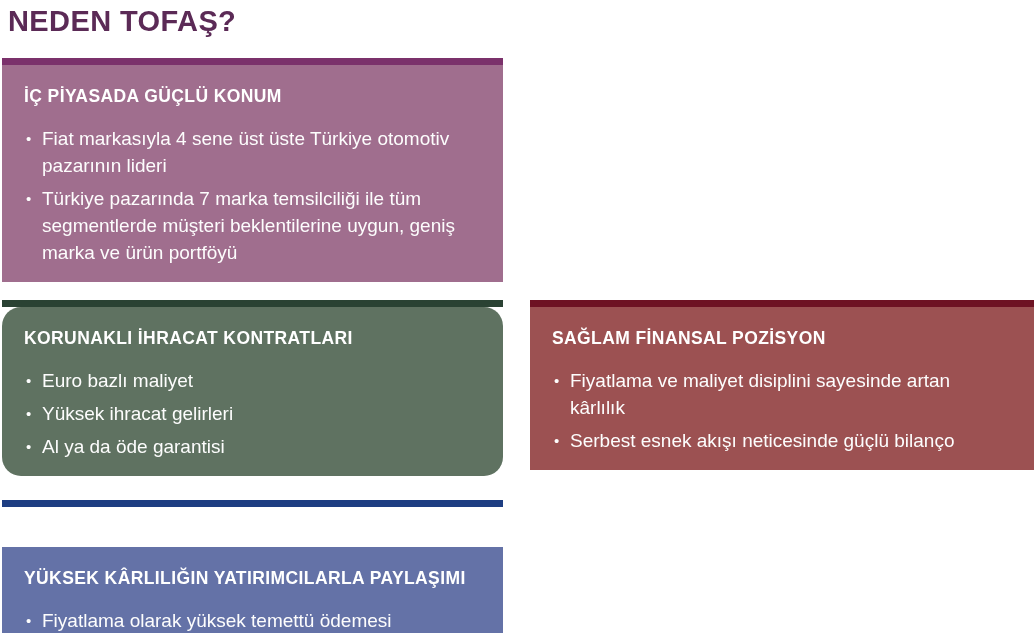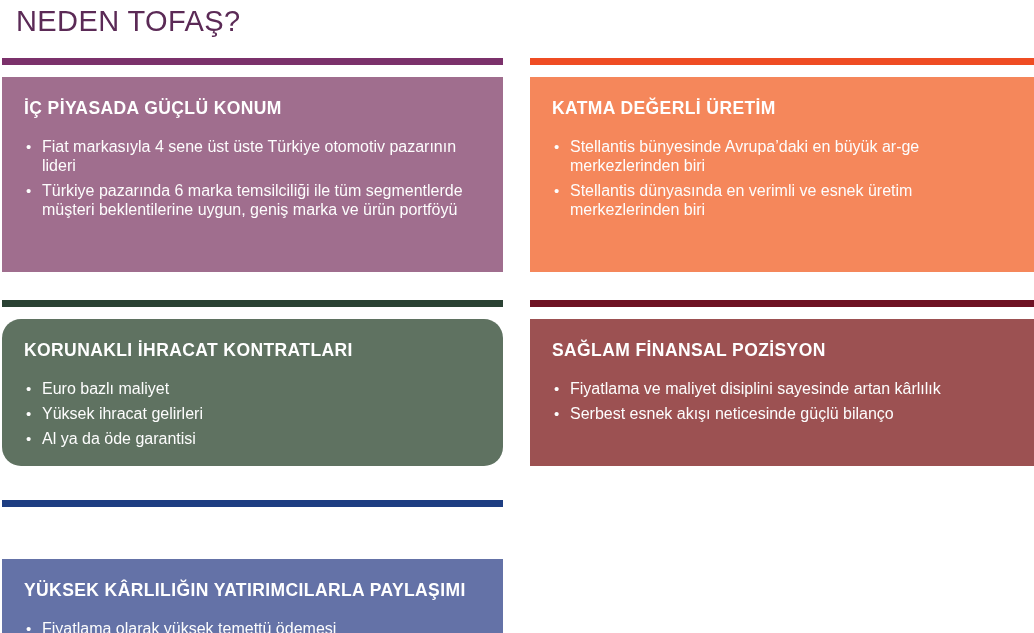--- a/index.html
+++ b/index.html
@@ -10,52 +10,51 @@
     height: 633px;
     background: #ffffff;
     font-family: "Liberation Sans", "DejaVu Sans", sans-serif;
     overflow: hidden;
   }
   .page-title {
     position: absolute;
     left: 8px;
     top: 5px;
     font-size: 29px;
-    font-weight: normal;
+    font-weight: bold;
     letter-spacing: 0.4px;
-    margin-left: 8px;
   }
   .card {
     position: absolute;
     display: flex;
     flex-direction: column;
   }
   .c1 { left: 2px;   top: 58px;  width: 501px; height: 214px; }
   .c2 { left: 530px; top: 58px;  width: 504px; height: 214px; }
   .c3 { left: 2px;   top: 300px; width: 501px; height: 166px; }
   .c4 { left: 530px; top: 300px; width: 504px; height: 166px; }
   .c5 { left: 2px;   top: 500px; width: 501px; height: 131px; gap: 40px; }
   .strip { height: 7px; flex: none; }
-  .card-body { flex: 1; padding: 19px 22px 16px 22px; margin-top: 12px; }
+  .card-body { flex: 1; padding: 19px 22px 16px 22px; }
   .card-header {
     color: #ffffff;
     font-size: 17.5px;
     font-weight: bold;
     letter-spacing: 0.4px;
     line-height: 25px;
   }
   ul.bullets {
     list-style: none;
     margin-top: 16px;
   }
   ul.bullets li {
     position: relative;
     color: #fdfdfd;
-    font-size: 16px;
-    line-height: 19px;
+    font-size: 19px;
+    line-height: 27px;
     padding-left: 18px;
     max-width: 448px;
   }
   ul.bullets li + li { margin-top: 6px; }
   ul.bullets li::before {
     content: "\2022";
     position: absolute;
     left: 2px;
     top: 0;
     font-size: 15px;
@@ -67,35 +66,25 @@
 <div class="canvas">
 
   <h1 class="page-title" style="color: rgb(91, 42, 86);">NEDEN TOFAŞ?</h1>
 
   <section class="card c1">
     <div class="strip" style="background: rgb(123, 49, 107);"></div>
     <div class="card-body" style="background: rgb(160, 110, 142);">
       <h2 class="card-header">İÇ PİYASADA GÜÇLÜ KONUM</h2>
       <ul class="bullets">
           <li>Fiat markasıyla 4 sene üst üste Türkiye otomotiv pazarının lideri</li>
-          <li>Türkiye pazarında 6 marka temsilciliği ile tüm segmentlerde müşteri beklentilerine uygun, geniş marka ve ürün portföyü</li>
+          <li>Türkiye pazarında 7 marka temsilciliği ile tüm segmentlerde müşteri beklentilerine uygun, geniş marka ve ürün portföyü</li>
         </ul>
     </div>
   </section>
 
-  <section class="card c2">
-    <div class="strip" style="background: rgb(239, 76, 35);"></div>
-    <div class="card-body" style="background: rgb(245, 135, 91);">
-      <h2 class="card-header">KATMA DEĞERLİ ÜRETİM</h2>
-      <ul class="bullets">
-          <li>Stellantis bünyesinde Avrupa’daki en büyük ar-ge merkezlerinden biri</li>
-          <li>Stellantis dünyasında en verimli ve esnek üretim merkezlerinden biri</li>
-        </ul>
-    </div>
-  </section>
 
   <section class="card c3">
     <div class="strip" style="background: rgb(42, 66, 51);"></div>
     <div class="card-body" style="background: rgb(95, 114, 97); border-radius: 19px;">
       <h2 class="card-header">KORUNAKLI İHRACAT KONTRATLARI</h2>
       <ul class="bullets">
           <li>Euro bazlı maliyet</li>
           <li>Yüksek ihracat gelirleri</li>
           <li>Al ya da öde garantisi</li>
         </ul>

